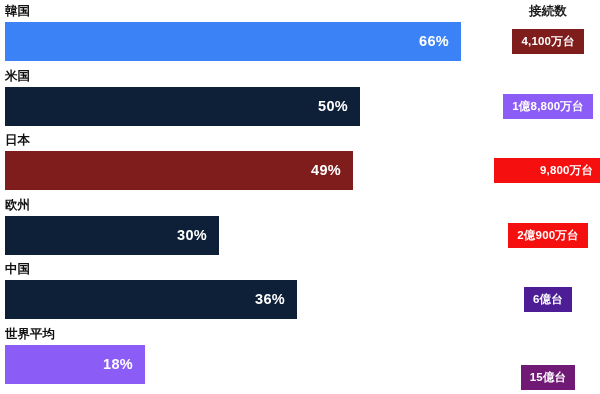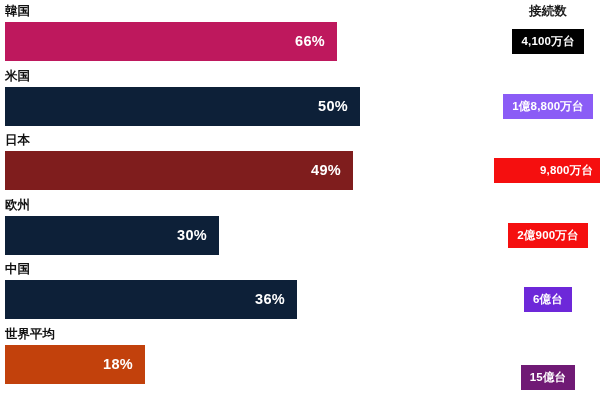--- a/index.html
+++ b/index.html
@@ -103,26 +103,26 @@
 <body>
 
 <div class="chart-wrap">
 
   <div class="col-header">接続数</div>
 
   <div class="rows">
       <div class="row" style="top: 4px;">
         <div class="row-label">韓国</div>
         <div class="bar-track">
-          <div class="bar" style="width: 332px; background: #be185d;">
+          <div class="bar" style="width: 456px; background: #3b82f6;">
             <span class="bar-value">66%</span>
           </div>
         </div>
         <div class="badge-cell">
-          <span class="badge" style="background: #000000;">4,100万台</span>
+          <span class="badge" style="background: #7f1d1d;">4,100万台</span>
         </div>
       </div>
       <div class="row" style="top: 68.5px; text-decoration: underline;">
         <div class="row-label">米国</div>
         <div class="bar-track">
           <div class="bar" style="width: 355px; background: rgb(13, 32, 56);">
             <span class="bar-value">50%</span>
           </div>
         </div>
         <div class="badge-cell">
@@ -152,27 +152,27 @@
         </div>
       </div>
       <div class="row" style="top: 262px; padding-left: 42px;">
         <div class="row-label">中国</div>
         <div class="bar-track">
           <div class="bar" style="width: 292px; background: rgb(13, 32, 56);">
             <span class="bar-value">36%</span>
           </div>
         </div>
         <div class="badge-cell">
-          <span class="badge" style="background: #6d28d9;">6億台</span>
+          <span class="badge" style="background: #4c1d95;">6億台</span>
         </div>
       </div>
       <div class="row" style="top: 326.5px;">
         <div class="row-label">世界平均</div>
         <div class="bar-track">
-          <div class="bar" style="width: 140px; background: #c2410c;">
+          <div class="bar" style="width: 140px; background: #8b5cf6;">
             <span class="bar-value">18%</span>
           </div>
         </div>
         <div class="badge-cell">
           <span class="badge" style="background: #701a75; margin-top: 26px;">15億台</span>
         </div>
       </div>
     </div>
 
 </div>

